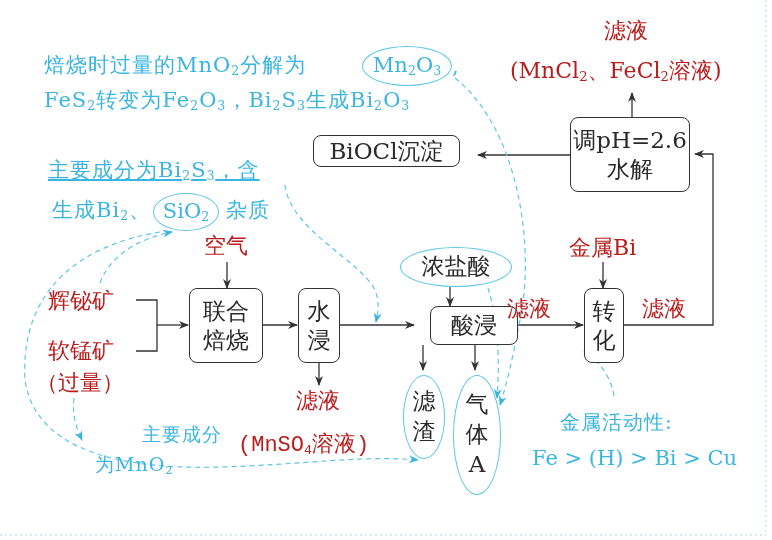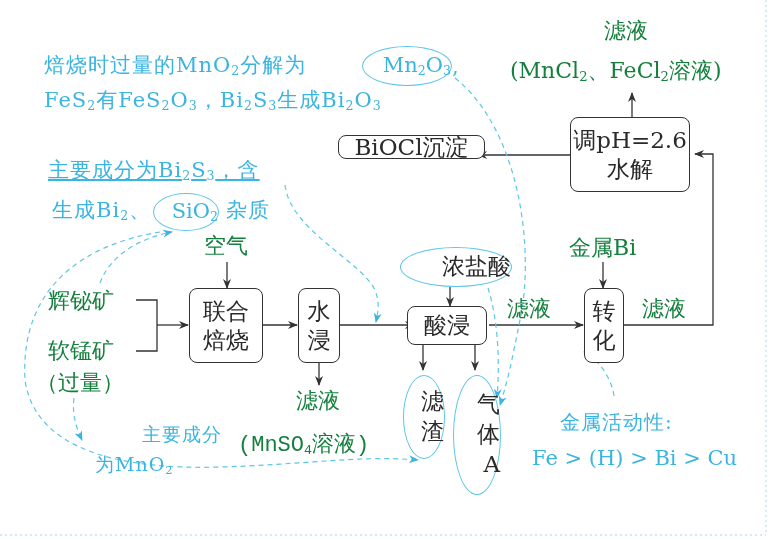--- a/index.html
+++ b/index.html
@@ -1,26 +1,26 @@
 <!DOCTYPE html>
 <html><head>
 <meta charset="utf-8">
 <style>
   html, body { margin: 0; padding: 0; background: #ffffff; }
   body { width: 772px; height: 540px; position: relative; overflow: hidden;
          font-family: "DejaVu Serif", "Liberation Serif", serif; color: #222; }
   #stage { position: absolute; left: 0; top: 0; width: 772px; height: 540px; }
   .t { position: absolute; white-space: nowrap; line-height: 1; }
-  .blk { font-size: 22px; color: #15803d; }
+  .blk { font-size: 22px; color: #b91c1c; }
   .cy { color: #3ab4e0; font-size: 21px; letter-spacing: 1px; }
   .box { position: absolute; border: 1.3px solid #333; border-radius: 8px; background: #fff;
          box-sizing: border-box; display: flex; flex-direction: column; align-items: center;
          justify-content: center; font-size: 23px; color: #2a2a2a; line-height: 1.25; }
   .oval { position: absolute; border: 1.4px solid #5cc6e6; border-radius: 50%; box-sizing: border-box;
-          display: flex; flex-direction: column; align-items: flex-end; justify-content: center;
+          display: flex; flex-direction: column; align-items: center; justify-content: center;
           font-size: 23px; color: #2a2a2a; line-height: 1.3; background: transparent; }
   sub { font-size: 0.6em; vertical-align: -0.25em; line-height: 0; }
   svg { position: absolute; left: 0; top: 0; }
 </style>
 </head>
 <body>
 
 <div id="stage">
 
 <svg width="772" height="540">
@@ -61,21 +61,21 @@
 </svg>
 
 <div class="t cy" style="left:44px;top:55px;">
   <span>焙烧时过量的MnO</span><sub>2</sub><span>分解为</span>
 </div>
 <div class="oval" style="left:362px;top:46px;width:90px;height:40px;color:#3ab4e0;font-size:21px;">
   <span><span>Mn</span><sub>2</sub><span>O</span><sub>3</sub></span>
 </div>
 <div class="t cy" style="left:452px;top:56px;">,</div>
 <div class="t cy" style="left:44px;top:90px;">
-  <span>FeS</span><sub>2</sub><span>有FeS</span><sub>2</sub><span>O</span><sub>3</sub><span>，Bi</span><sub>2</sub><span>S</span><sub>3</sub><span>生成Bi</span><sub>2</sub><span>O</span><sub>3</sub>
+  <span>FeS</span><sub>2</sub><span>转变为Fe</span><sub>2</sub><span>O</span><sub>3</sub><span>，Bi</span><sub>2</sub><span>S</span><sub>3</sub><span>生成Bi</span><sub>2</sub><span>O</span><sub>3</sub>
 </div>
 
 <div class="t cy" style="left:48px;top:160px;text-decoration:underline;">
   <span>主要成分为Bi</span><sub>2</sub><span>S</span><sub>3</sub><span>，含</span>
 </div>
 <div class="t cy" style="left:52px;top:200px;">
   <span>生成Bi</span><sub>2</sub><span>、</span>
 </div>
 <div class="oval" style="left:153px;top:193px;width:66px;height:38px;color:#3ab4e0;font-size:21px;">
   <span><span>SiO</span><sub>2</sub></span>
@@ -100,32 +100,32 @@
 <div class="t blk" style="left:569px;top:237px;">金属Bi</div>
 
 <div class="box" style="left:189px;top:288px;width:74px;height:75px;">
   <span>联合</span>
       <span>焙烧</span>
 </div>
 <div class="box" style="left:298px;top:288px;width:42px;height:75px;">
   <span>水</span>
       <span>浸</span>
 </div>
-<div class="box" style="left:407px;top:306px;width:80px;height:39px;">
+<div class="box" style="left:430px;top:306px;width:88px;height:39px;">
   <span>酸浸</span>
 </div>
 <div class="box" style="left:584px;top:288px;width:40px;height:75px;">
   <span>转</span>
       <span>化</span>
 </div>
 <div class="box" style="left:570px;top:117px;width:120px;height:75px;">
   <span>调pH=2.6</span>
       <span>水解</span>
 </div>
-<div class="box" style="left:338px;top:135px;width:147px;height:24px;">
+<div class="box" style="left:313px;top:135px;width:147px;height:32px;">
   <span>BiOCl沉淀</span>
 </div>
 
 <div class="t blk" style="left:296px;top:390px;">滤液</div>
 <div class="t blk" style="left:238px;top:435px;font-family:Liberation Mono, monospace;">
   <span>(MnSO</span><sub>4</sub><span>溶液)</span>
 </div>
 <div class="oval" style="left:403px;top:375px;width:42px;height:84px;">
   <span>滤</span>
       <span>渣</span>

